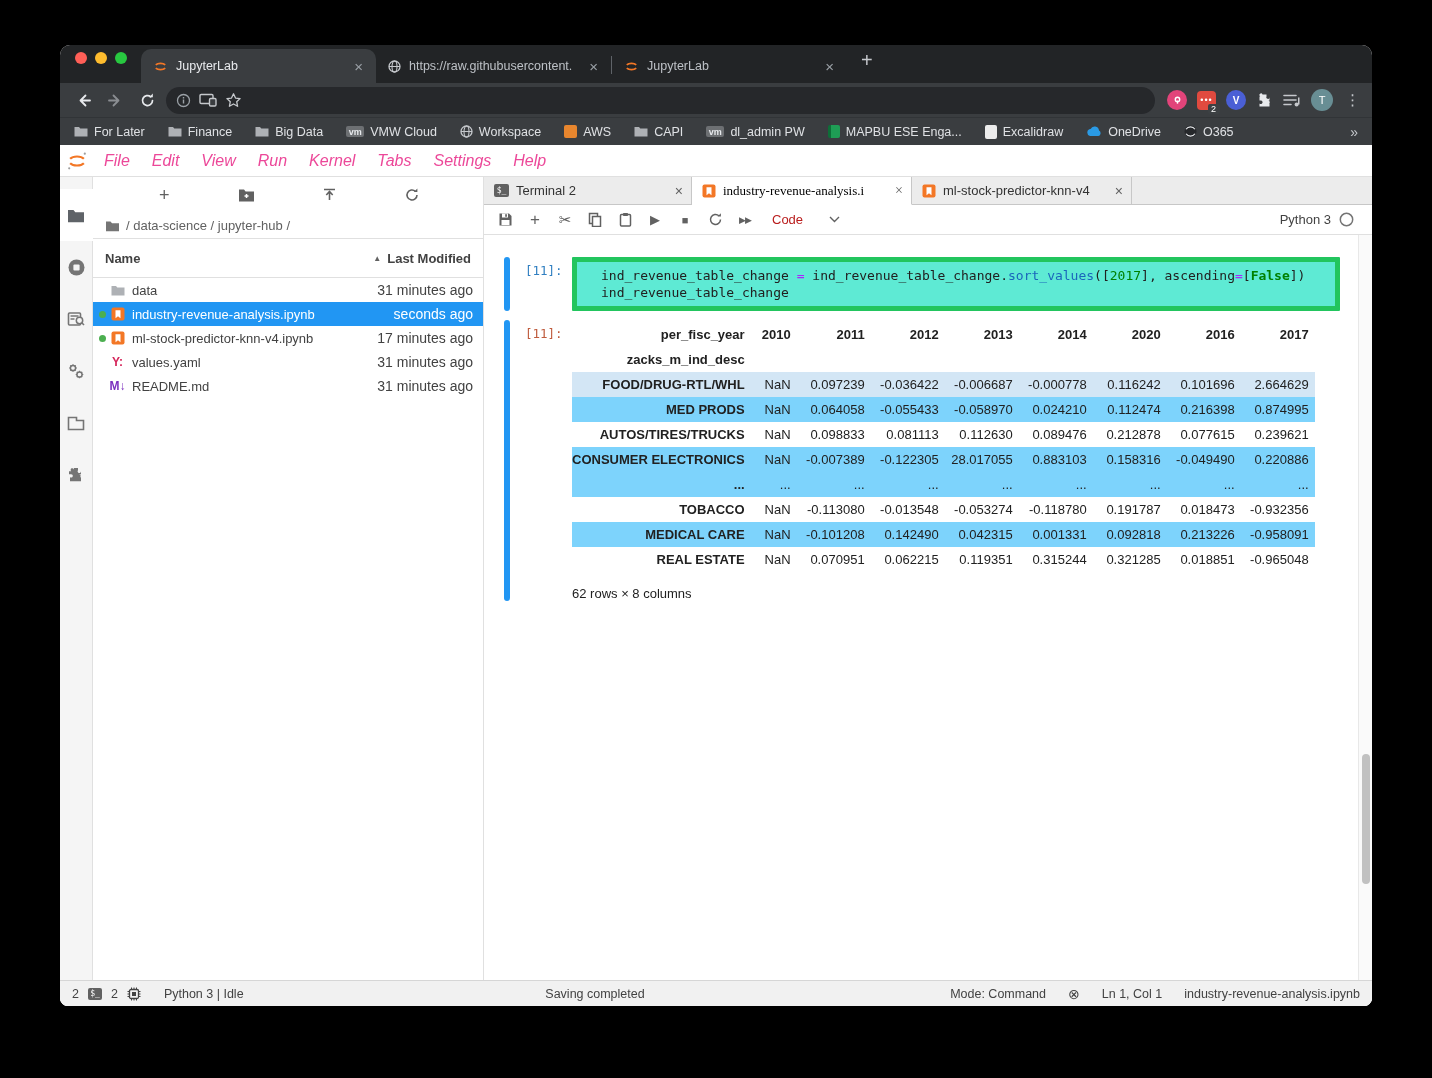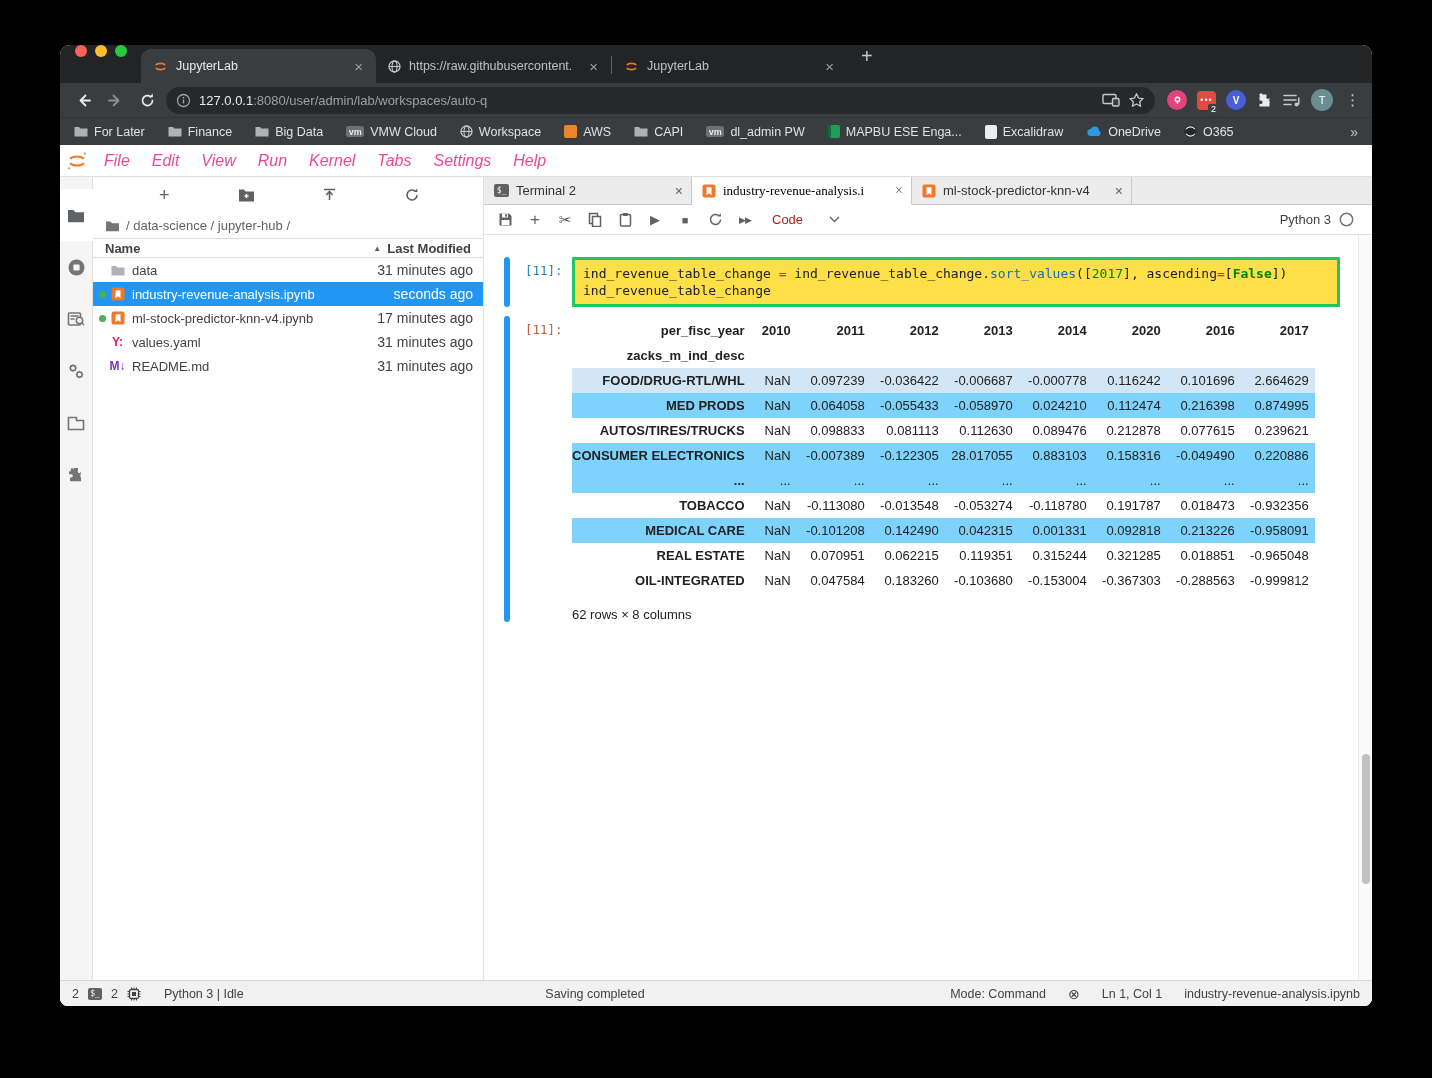--- a/index.html
+++ b/index.html
@@ -2,21 +2,21 @@
 <html><head>
 <meta charset="utf-8">
 <style>
   * { margin:0; padding:0; box-sizing:border-box; }
   html,body { width:1432px; height:1078px; background:#000; font-family:"Liberation Sans", sans-serif; overflow:hidden; }
   .screen { position:relative; width:1432px; height:1078px; background:#000; }
   .window { position:absolute; left:60px; top:45px; width:1312px; height:961px;
             border-radius:10px 10px 8px 8px; overflow:hidden; display:flex; flex-direction:column; background:#fff; }
 
   
-  .tabstrip { height:38px; background:#222426; display:flex; align-items:flex-start; flex:0 0 auto; }
+  .tabstrip { height:38px; background:#222426; display:flex; align-items:center; flex:0 0 auto; }
   .traffic { display:flex; align-items:center; gap:8px; padding:0 14px 12px 15px; }
   .tl { width:12px; height:12px; border-radius:50%; }
   .tl.close{ background:#ff5f57; } .tl.min{ background:#febc2e; } .tl.max{ background:#28c840; }
   .ctabs { display:flex; align-items:flex-end; height:38px; }
   .ctab { width:235px; height:34px; display:flex; align-items:center; gap:8px; padding:0 10px 0 12px;
           color:#bdc1c6; font-size:12.5px; position:relative; }
   .ctab.active { background:#3a3d40; color:#e8eaed; border-radius:10px 10px 0 0; }
   .ctab .ctitle { flex:1; white-space:nowrap; overflow:hidden; }
   .ctab .cclose { color:#9aa0a6; font-size:15px; padding:0 3px; cursor:default; }
   .ctab-sep { width:1px; height:18px; background:#5f6368; margin-bottom:9px; }
@@ -53,21 +53,21 @@
 
   .jbody { flex:1; display:flex; min-height:0; }
   .activitybar { width:33px; background:#f5f5f5; border-right:1px solid #e0e0e0; display:flex; flex-direction:column; align-items:center; padding-top:12px; gap:0; flex:0 0 auto; }
   .act { width:33px; height:52px; display:flex; align-items:center; justify-content:center; }
   .act.active { background:#fff; }
 
   
   .filebrowser { width:391px; border-right:1px solid #e0e0e0; display:flex; flex-direction:column; flex:0 0 auto; background:#fff; }
   .fb-toolbar { height:36px; display:flex; align-items:center; justify-content:space-around; padding:0 30px; flex:0 0 auto; }
   .fb-crumb { height:25px; display:flex; align-items:center; gap:6px; padding:0 12px; font-size:13px; color:#616161; flex:0 0 auto; }
-  .fb-header { height:20px; display:flex; align-items:center; padding:0 12px; border-top:1px solid #e0e0e0; border-bottom:1px solid #e0e0e0; font-size:13px; font-weight:bold; color:#424242; flex:0 0 auto; }
+  .fb-header { height:40px; display:flex; align-items:center; padding:0 12px; border-top:1px solid #e0e0e0; border-bottom:1px solid #e0e0e0; font-size:13px; font-weight:bold; color:#424242; flex:0 0 auto; }
   .fb-header .hmod { margin-left:auto; display:flex; align-items:center; gap:6px; }
   .sortcaret { font-size:8px; color:#616161; }
   .fb-rows { flex:1; overflow:hidden; }
   .frow { height:24px; display:flex; align-items:center; padding:0 10px 0 4px; font-size:13px; color:#424242; }
   .frow.selected { background:#2196f3; color:#fff; }
   .frow .rundot { width:7px; height:7px; border-radius:50%; margin:0 3px 0 2px; flex:0 0 auto; }
   .frow .rundot.on { background:#4caf50; }
   .frow .ficon { width:17px; display:flex; justify-content:center; margin-right:6px; flex:0 0 auto; }
   .frow .fname { flex:1; white-space:nowrap; overflow:hidden; }
   .frow .fmod { font-size:14px; }
@@ -91,22 +91,22 @@
   .nbcontent { flex:1; position:relative; overflow:hidden; background:#fff; }
   .nbscroll { position:absolute; inset:0 14px 0 0; padding:22px 0 0 20px; }
   .vscrollbar { position:absolute; top:0; right:0; bottom:0; width:14px; background:#fafafa; border-left:1px solid #e8e8e8; }
   .vthumb { position:absolute; left:3px; width:8px; border-radius:4px; background:#c1c1c1; }
 
   .cellpart { display:flex; align-items:stretch; }
   .collapser { width:6px; border-radius:3px; background:#2196f3; flex:0 0 auto; }
   .promptcol { width:62px; flex:0 0 auto; padding:6px 0 0 15px; font-family:"DejaVu Sans Mono",monospace; font-size:12.5px; }
   .inprompt { color:#307fc1; }
   .outprompt { color:#bf5b3d; }
-  .codebox { flex:1; margin-right:18px; background:#fde047; border:3px solid #22c55e; border-radius:1px;
-             font-family:"DejaVu Sans Mono",monospace; font-size:13px; color:#212121; padding:5px 8px; line-height:17px; }
+  .codebox { flex:1; margin-right:18px; background:#5eead4; border:5px solid #22c55e; border-radius:1px;
+             font-family:"DejaVu Sans Mono",monospace; font-size:13px; color:#212121; padding:5px 24px; line-height:17px; }
   .cm-op { color:#aa22ff; } .cm-fn { color:#1a66bb; } .cm-num { color:#008000; } .cm-kw { color:#008000; font-weight:bold; }
   .cellgap { height:9px; }
 
   .outbody { flex:1; padding-top:2px; }
   table.df { border-collapse:collapse; font-size:13px; color:#212121; table-layout:fixed; }
   table.df th, table.df td { text-align:right; padding:5px 6px 5px 0; white-space:nowrap; overflow:hidden; }
   table.df .c-label { width:168px; }
   table.df .c-0 { width:46px; }
   table.df .c-n { width:74px; }
   table.df thead th { font-weight:bold; }
@@ -191,21 +191,20 @@
             <path d="M13.5 8.5 a5 5 0 1 1 -1.7 -3.7" stroke="#e8eaed" stroke-width="1.7" fill="none" stroke-linecap="round"></path>
             <path d="M13.8 1.6 v3.6 h-3.6 z" fill="#e8eaed"></path>
           </svg>
       </div>
       <div class="urlpill">
         <svg width="15" height="15" viewBox="0 0 15 15">
             <circle cx="7.5" cy="7.5" r="6" stroke="#9aa0a6" stroke-width="1.3" fill="none"></circle>
             <rect x="6.8" y="6.5" width="1.4" height="4" fill="#9aa0a6"></rect>
             <rect x="6.8" y="4" width="1.4" height="1.5" fill="#9aa0a6"></rect>
           </svg>
-        <div class="urltext"><span class="host">127.0.0.1</span><span>:8080/user/admin/lab/workspaces/auto-q</span></div>
         <svg width="18" height="14" viewBox="0 0 18 14">
             <rect x="1" y="1.5" width="13" height="9" rx="1.2" stroke="#c5c8cc" stroke-width="1.4" fill="none"></rect>
             <rect x="10.5" y="5.5" width="6.5" height="7.5" rx="1.2" fill="#3a3d40" stroke="#c5c8cc" stroke-width="1.4"></rect>
           </svg>
         <svg width="17" height="17" viewBox="0 0 17 17">
             <path d="M8.5 1.8 l2 4.3 4.6.5 -3.4 3.1 .9 4.6 -4.1-2.3 -4.1 2.3 .9-4.6 -3.4-3.1 4.6-.5 z" stroke="#c5c8cc" stroke-width="1.3" fill="none" stroke-linejoin="round"></path>
           </svg>
       </div>
       <div class="ext-icons">
         <span class="extc" style="background:#e2447a">
@@ -672,31 +671,20 @@
                           <th class="c-label">REAL ESTATE</th>
                           <td class="c-0">NaN</td>
                           <td class="c-n">0.070951</td>
                           <td class="c-n">0.062215</td>
                           <td class="c-n">0.119351</td>
                           <td class="c-n">0.315244</td>
                           <td class="c-n">0.321285</td>
                           <td class="c-n">0.018851</td>
                           <td class="c-n">-0.965048</td>
                         </tr>
-                        <tr>
-                          <th class="c-label">OIL-INTEGRATED</th>
-                          <td class="c-0">NaN</td>
-                          <td class="c-n">0.047584</td>
-                          <td class="c-n">0.183260</td>
-                          <td class="c-n">-0.103680</td>
-                          <td class="c-n">-0.153004</td>
-                          <td class="c-n">-0.367303</td>
-                          <td class="c-n">-0.288563</td>
-                          <td class="c-n">-0.999812</td>
-                        </tr>
                       </tbody>
                     </table>
                   <div class="df-footer">62 rows × 8 columns</div>
                 </div>
               </div>
             </div>
             <div class="vscrollbar">
               <div class="vthumb" style="top:519px; height:130px;"></div>
             </div>
           </div>

